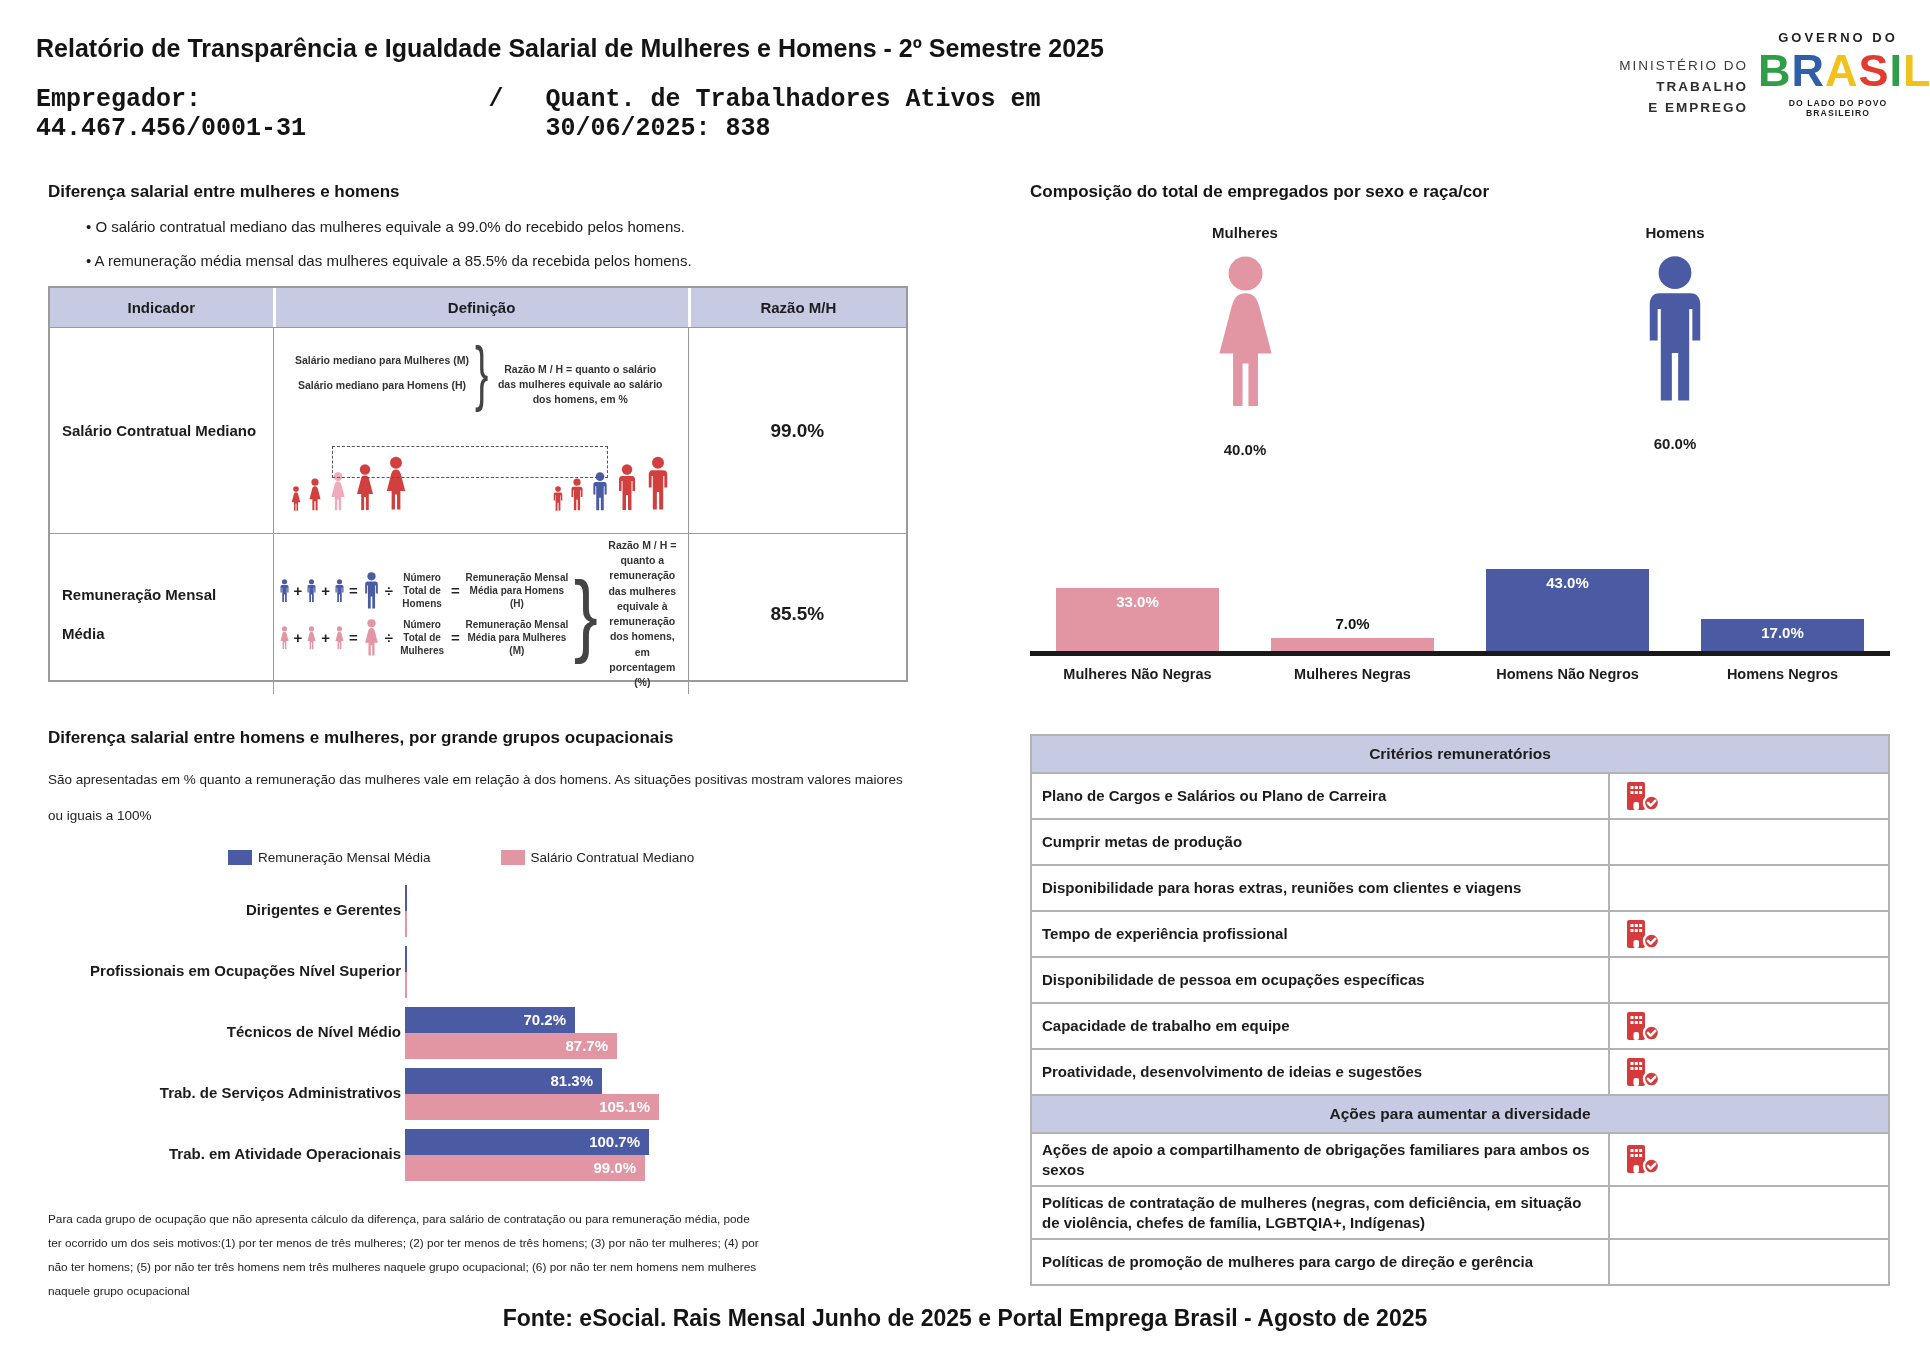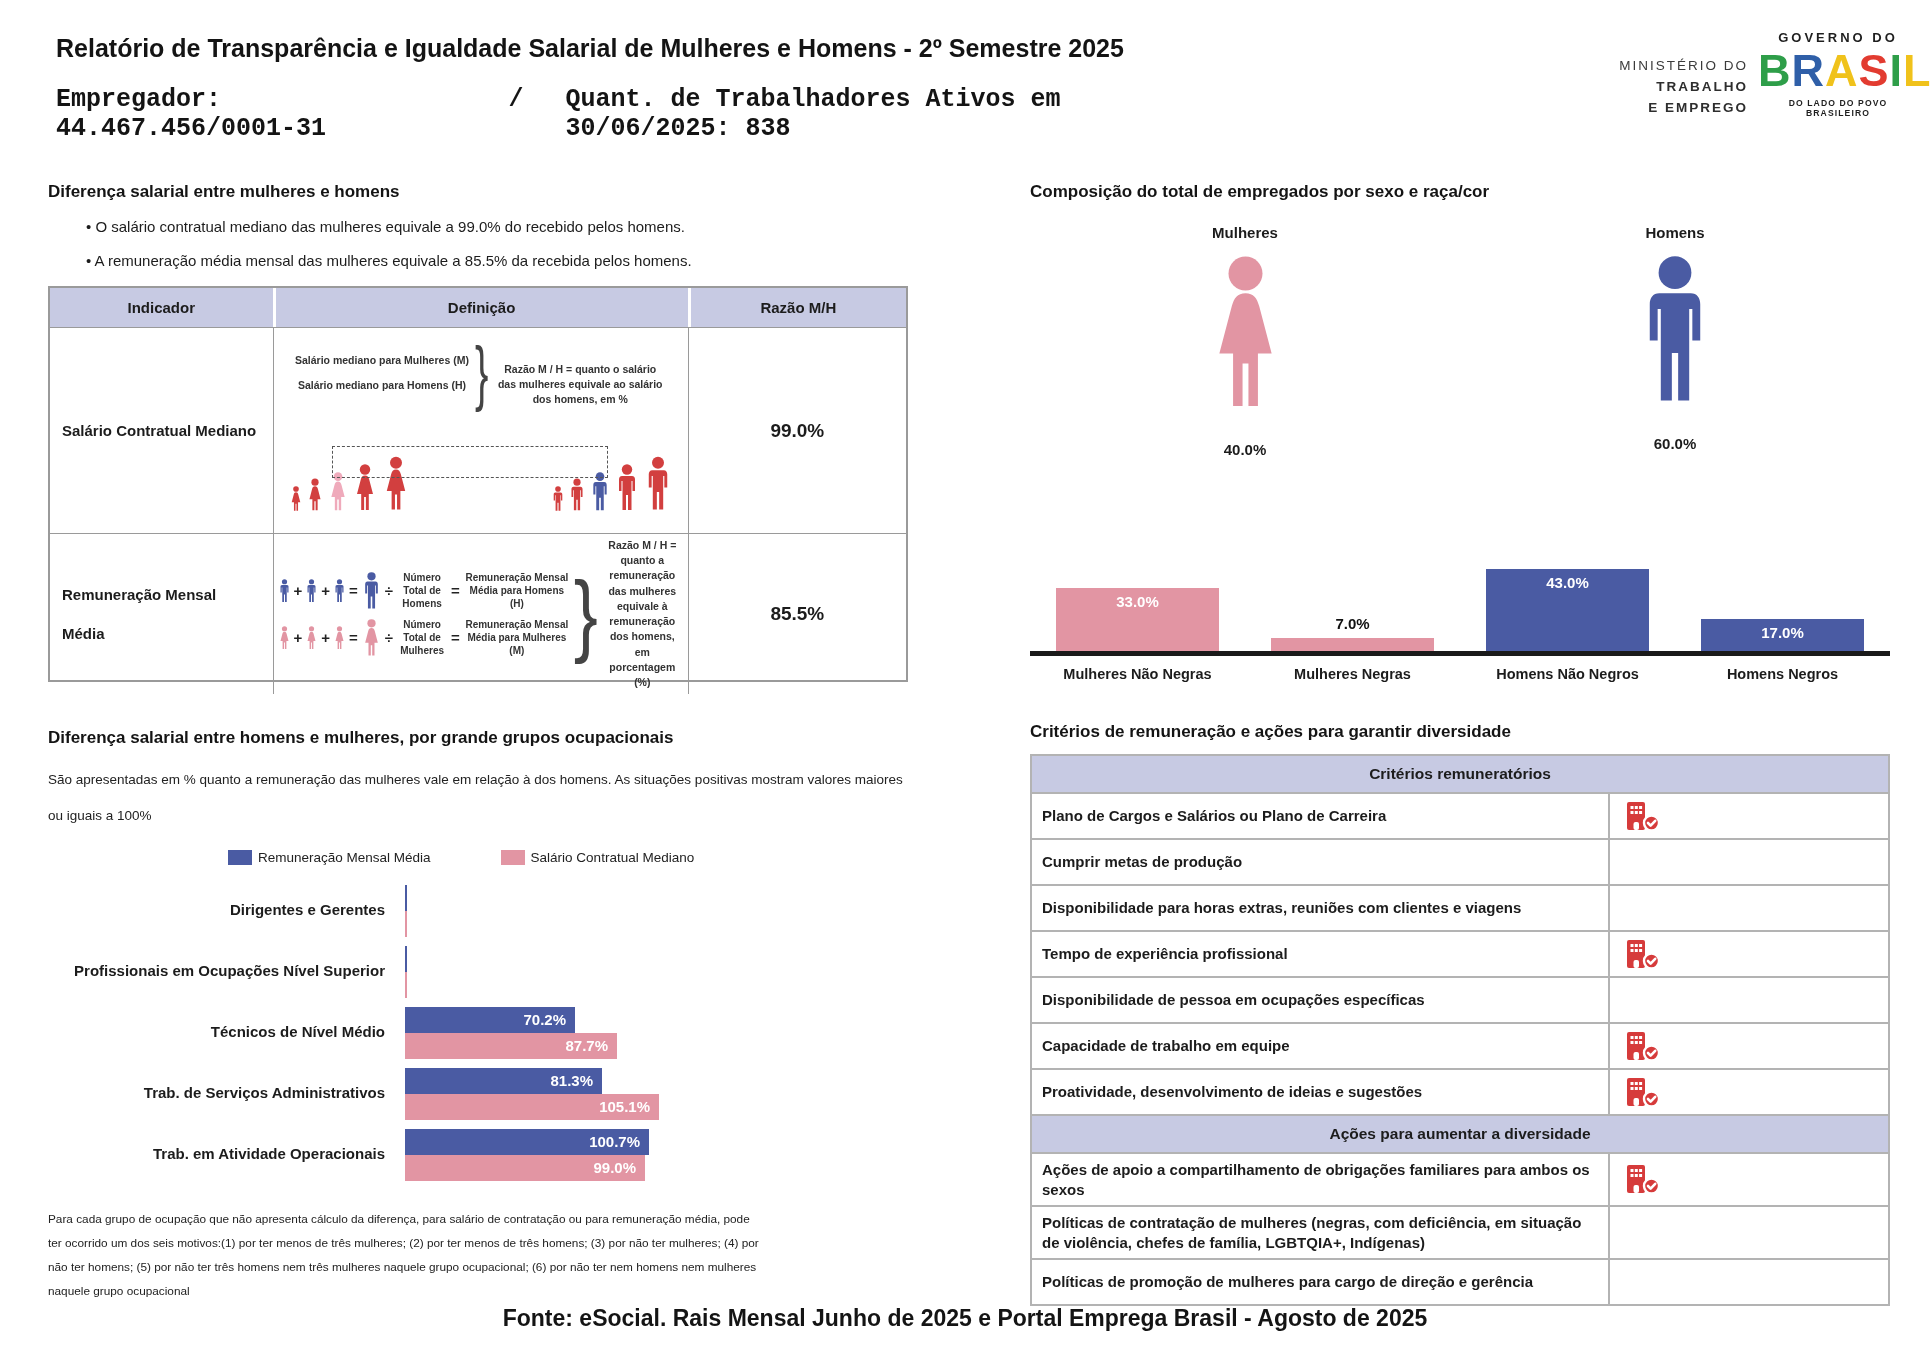--- a/index.html
+++ b/index.html
@@ -1,20 +1,20 @@
 <!DOCTYPE html>
 <html lang="pt-BR"><head>
 <meta charset="utf-8">
 <style>
   html,body{margin:0;padding:0;background:#fff;}
   .page{position:relative;width:1930px;height:1365px;background:#ffffff;
         font-family:"Liberation Sans",sans-serif;color:#1c1c1c;overflow:hidden;}
 
   
-  .hdr{position:absolute;left:56px;top:34px;width:1180px;}
+  .hdr{position:absolute;left:36px;top:34px;width:1180px;}
   .hdr h1{margin:0 0 22px 0;font-size:25px;font-weight:bold;color:#141414;}
   .hdr h2{margin:0;font-size:25px;font-weight:bold;color:#141414;display:flex;gap:42px;font-family:Liberation Mono, monospace;}
   .ministry{position:absolute;left:1520px;top:56px;width:228px;text-align:right;
             font-size:13.5px;letter-spacing:2px;color:#3b3b3b;line-height:1.55;}
   .ministry .b{font-weight:bold;color:#2e2e2e;}
   .govlogo{position:absolute;left:1758px;top:30px;width:160px;text-align:center;}
   .gov-top{font-size:13px;font-weight:bold;letter-spacing:3px;color:#1f1f1f;}
   .gov-word{font-size:45px;font-weight:bold;line-height:1.05;letter-spacing:1px;margin-top:2px;}
   .gov-bottom{font-size:8.6px;font-weight:bold;letter-spacing:1.1px;color:#1f1f1f;margin-top:4px;}
 
@@ -72,21 +72,21 @@
   .race-labels div{width:25%;text-align:center;font-size:14.5px;font-weight:bold;}
 
   
   .sec-occ{position:absolute;left:48px;top:728px;width:880px;}
   .occ-sub{margin:14px 0 0 0;font-size:13.5px;line-height:2.65;color:#222;width:860px;}
   .occ-legend{display:flex;align-items:center;gap:70px;margin:16px 0 0 180px;}
   .leg-item{display:flex;align-items:center;gap:6px;font-size:13.5px;color:#222;}
   .sw{width:24px;height:15px;display:inline-block;}
   .occ-chart{margin-top:20px;}
   .occ-row{display:flex;align-items:center;margin-bottom:9px;}
-  .occ-label{width:357px;text-align:right;padding-right:20px;font-size:15px;font-weight:bold;
+  .occ-label{width:357px;text-align:right;padding-right:4px;font-size:15px;font-weight:bold;
              box-sizing:border-box;line-height:1.25;}
   .occ-bars{display:flex;flex-direction:column;}
   .occ-bar{height:26px;display:flex;align-items:center;justify-content:flex-end;
            color:#fff;font-weight:bold;font-size:15px;padding-right:9px;box-sizing:border-box;}
   .occ-bar.nil{padding-right:0;}
   .occ-note{margin:26px 0 0 0;width:712px;font-size:11.8px;line-height:2.05;color:#222;}
 
   
   .sec-crit{position:absolute;left:1030px;top:722px;width:860px;}
   .crit-table{margin-top:12px;border:2px solid #b3b3b3;}
@@ -370,21 +370,20 @@
           <div class="occ-bars">
             <div class="occ-bar" style="background: rgb(74, 91, 163); width: 244px;">100.7%</div>
             <div class="occ-bar" style="background: rgb(226, 149, 163); width: 240px;">99.0%</div>
           </div>
         </div>
       </div>
     <p class="occ-note">Para cada grupo de ocupação que não apresenta cálculo da diferença, para salário de contratação ou para remuneração média, pode ter ocorrido um dos seis motivos:(1) por ter menos de três mulheres; (2) por ter menos de três homens; (3) por não ter mulheres; (4) por não ter homens; (5) por não ter três homens nem três mulheres naquele grupo ocupacional; (6) por não ter nem homens nem mulheres naquele grupo ocupacional</p>
   </section>
 
   <section class="sec sec-crit">
-    <h3>Critérios de remuneração e ações para garantir diversidade</h3>
     <div class="crit-table" id="crit-table">
         <div class="crit-sechead">Critérios remuneratórios</div>
         <div class="crit-row">
           <div class="crit-label">Plano de Cargos e Salários ou Plano de Carreira</div>
           <div class="crit-icon">
             <svg width="37" height="31" viewBox="0 0 37 31">
               <rect x="3" y="1" width="18" height="28" rx="2" fill="#d63b3b"></rect>
               <g fill="#fff">
                 <rect x="6.5" y="5" width="3" height="3"></rect>
                 <rect x="10.8" y="5" width="3" height="3"></rect>

